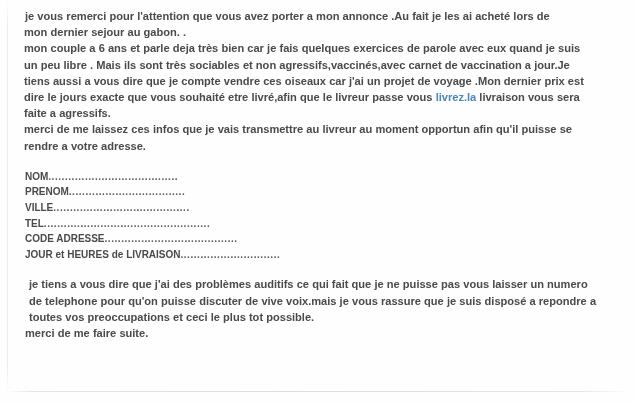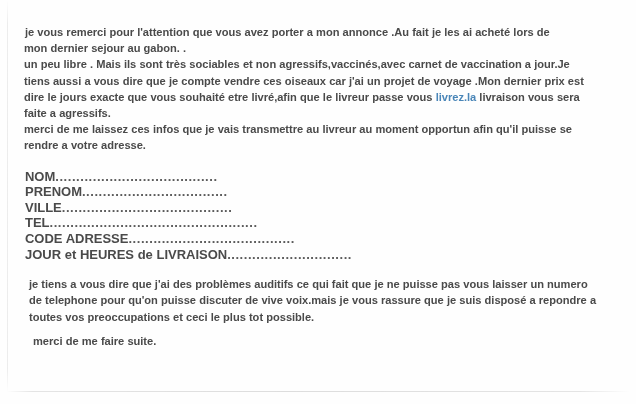--- a/index.html
+++ b/index.html
@@ -13,21 +13,21 @@
     overflow: hidden;
     font-family: "Liberation Sans", sans-serif;
   }
 
   #message-document {
     position: relative;
     width: 636px;
     height: 404px;
     box-sizing: border-box;
     background: #fefefe;
-    padding: 24px 14px 10px 20px;
+    padding: 8px 14px 10px 20px;
   }
 
   
   #message-document::before {
     content: "";
     position: absolute;
     left: 7px;
     top: 0;
     width: 1px;
     height: 392px;
@@ -85,49 +85,50 @@
     margin-top: 15px;
     padding-left: 5px;
   }
 
   .form-line {
     margin: 0;
     line-height: 15.6px;
     white-space: nowrap;
     color: #4a4a4a;
     font-weight: bold;
-    font-size: 13px;
+    font-size: 10px;
   }
 
   .dots {
     letter-spacing: 0.55px;
     color: #5a5a5a;
   }
 
   .closing-block {
     margin-top: 14px;
     padding-left: 5px;
   }
 
   .sig {
-    margin: 8px;
+    margin: 0;
     padding-left: 5px;
   }
 </style>
 </head>
 <body>
 
 <div id="message-document">
   <div class="msg-body">
 
     <p class="greeting"></p>
 
     <p class="para para-indent">je vous remerci pour l'attention que vous avez porter a mon annonce .Au fait je les ai acheté   lors de</p>
     <p class="para">mon  dernier sejour au gabon. .</p>
 
+    <p class="para">mon couple a 6 ans et parle deja très bien car je fais quelques exercices de parole avec eux quand je suis</p>
     <p class="para">un peu libre . Mais ils sont très sociables et non agressifs,vaccinés,avec carnet de vaccination a jour.Je</p>
     <p class="para">tiens aussi a vous dire que je compte vendre ces oiseaux car j'ai un projet de voyage .Mon dernier prix est</p>
 
     <p class="para"><span>dire le jours exacte que vous souhaité etre livré,afin que le livreur passe vous </span><a class="link" href="#">livrez.la</a><span> livraison vous sera</span></p>
     <p class="para">faite a agressifs.</p>
 
     <p class="para">merci de me laissez ces infos que je vais transmettre au livreur au moment opportun afin qu'il puisse se</p>
     <p class="para">rendre a votre adresse.</p>
 
     <div class="form-block">

